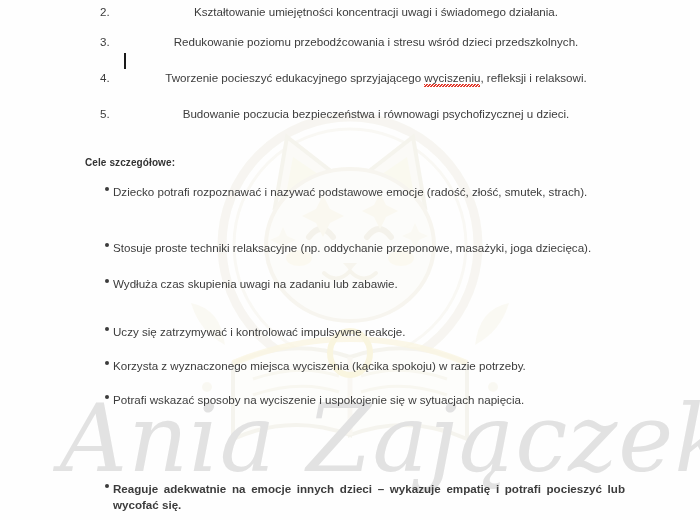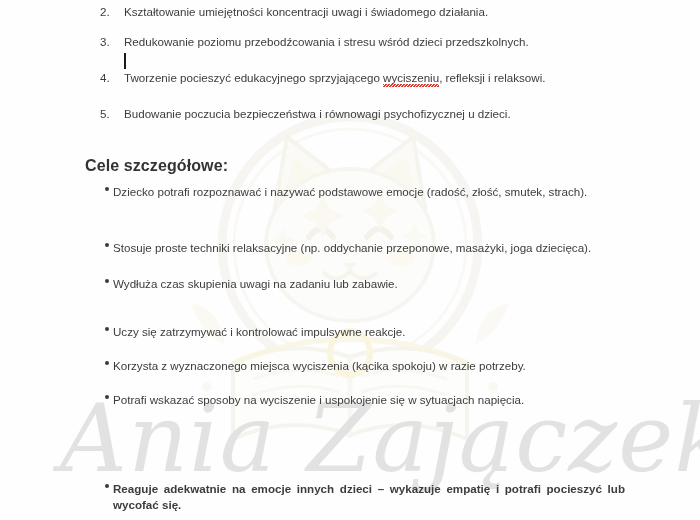--- a/index.html
+++ b/index.html
@@ -74,26 +74,27 @@
   .num-marker {
     position: absolute;
     left: 0;
     top: 0;
     width: 20px;
     text-align: left;
   }
   .num-text {
     display: block;
     margin-left: 24px;
+    text-align: center;
   }
 
   .section-heading {
     position: absolute;
     left: 85px;
-    font-size: 16px;
+    font-size: 10px;
     font-weight: bold;
     color: #333333;
     letter-spacing: 0.1px;
   }
 
   .bullet-item {
     position: absolute;
     left: 105px;
     width: 520px;
     font-size: 11.6px;

